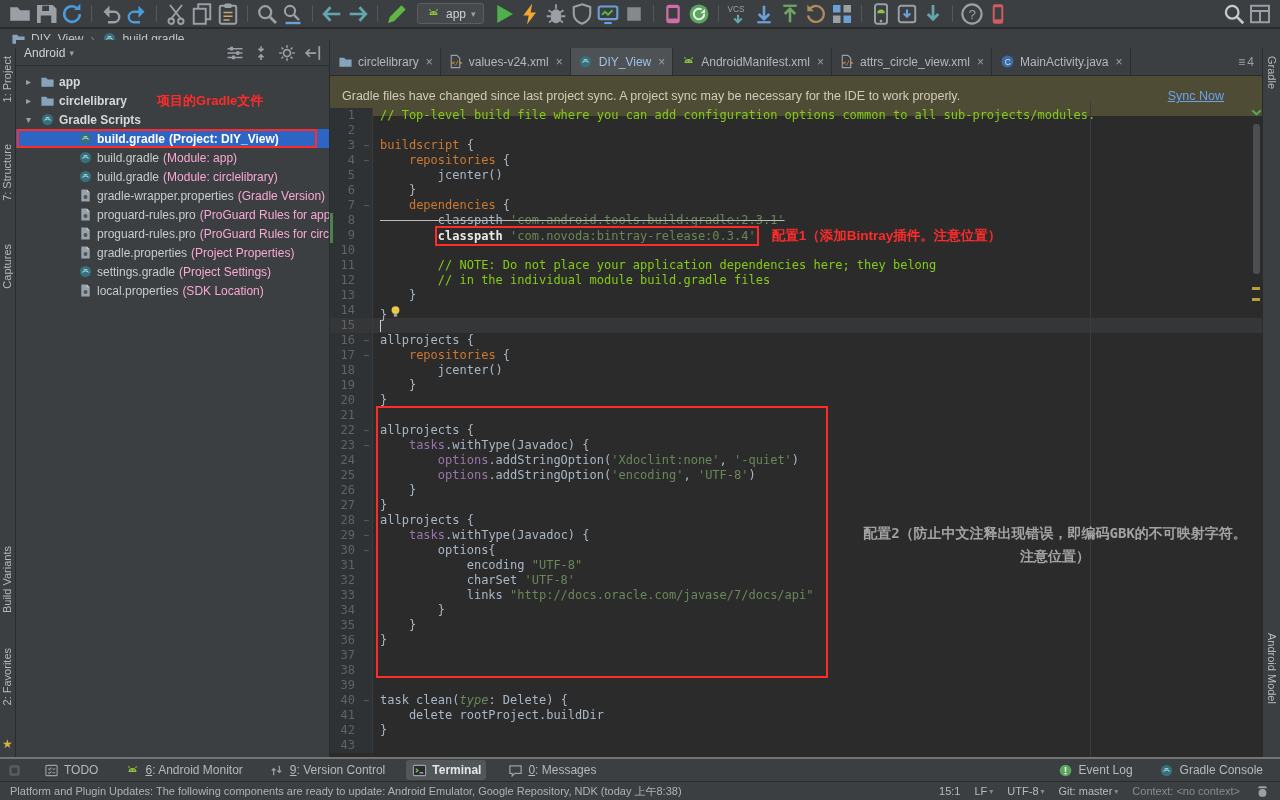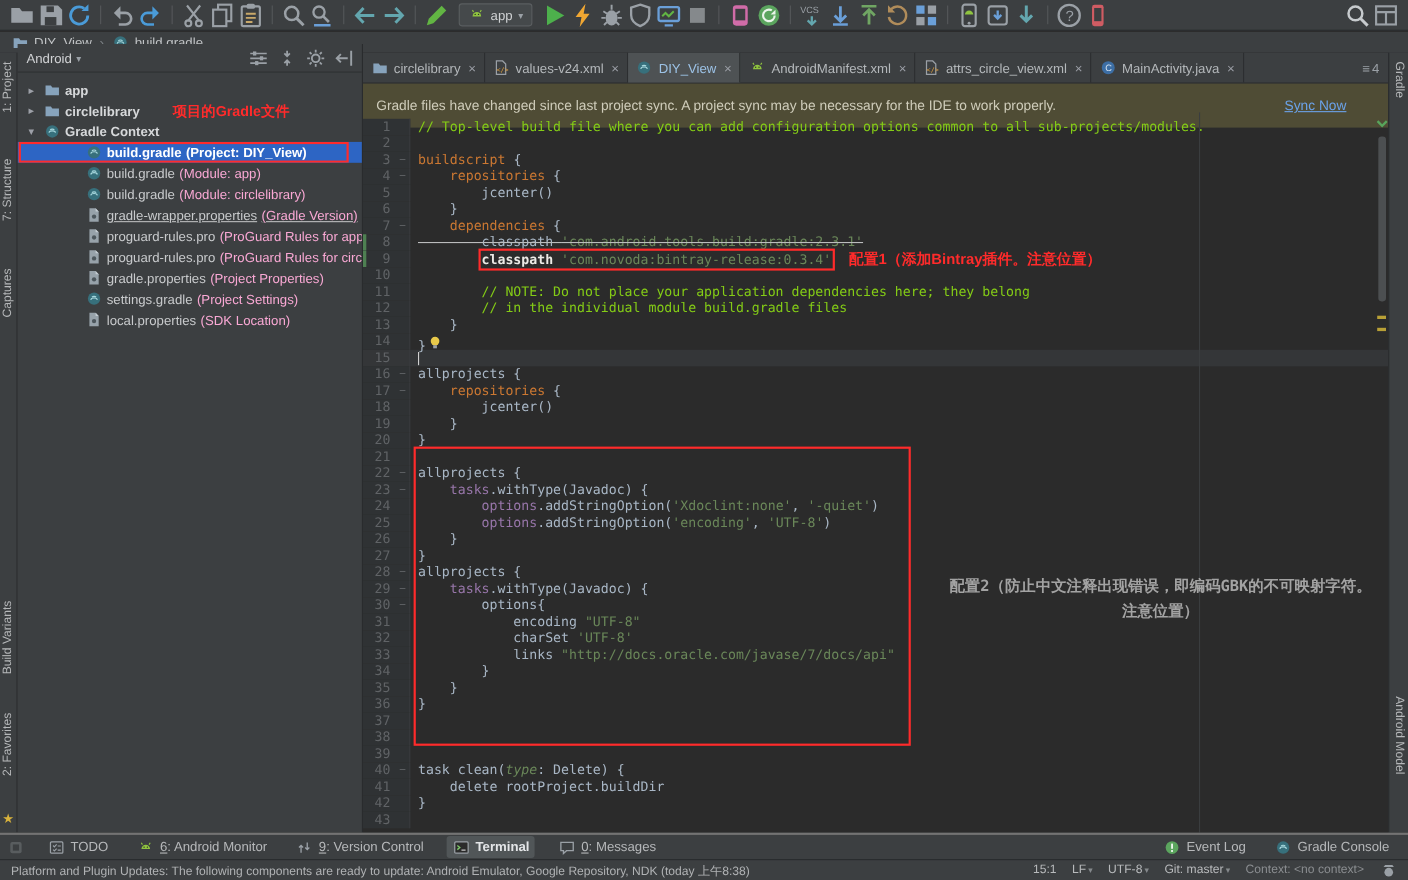--- a/index.html
+++ b/index.html
@@ -395,21 +395,21 @@
         <span class="redann">项目的Gradle文件</span>
       </div>
       <div class="trow" style="padding-left: 6px;">
         <span class="arrow">▾</span>
         <span class="icon">
           <svg viewBox="0 0 16 16">
             <circle cx="8" cy="8" r="6" fill="#37707c"></circle>
             <path d="M4.8 9.2c.6-2.4 5.8-2.4 6.4 0M6 6.5c.8-1 3.2-1 4 0" fill="none" stroke="#a8d8de" stroke-width="1.1"></path>
           </svg>
         </span>
-        <span class="tlbl b">Gradle Context</span>
+        <span class="tlbl b">Gradle Scripts</span>
       </div>
       <div class="trow sel" style="padding-left: 44px;">
         <span class="arrow"></span>
         <span class="icon">
           <svg viewBox="0 0 16 16">
             <circle cx="8" cy="8" r="6" fill="#37707c"></circle>
             <path d="M4.8 9.2c.6-2.4 5.8-2.4 6.4 0M6 6.5c.8-1 3.2-1 4 0" fill="none" stroke="#a8d8de" stroke-width="1.1"></path>
           </svg>
         </span>
         <span class="tlbl">build.gradle</span>
@@ -431,21 +431,21 @@
         <span class="arrow"></span>
         <span class="icon">
           <svg viewBox="0 0 16 16">
             <circle cx="8" cy="8" r="6" fill="#37707c"></circle>
             <path d="M4.8 9.2c.6-2.4 5.8-2.4 6.4 0M6 6.5c.8-1 3.2-1 4 0" fill="none" stroke="#a8d8de" stroke-width="1.1"></path>
           </svg>
         </span>
         <span class="tlbl">build.gradle</span>
         <span class="tsub"> (Module: circlelibrary)</span>
       </div>
-      <div class="trow" style="padding-left: 44px; text-decoration: underline;">
+      <div class="trow" style="padding-left: 44px;">
         <span class="arrow"></span>
         <span class="icon">
           <svg viewBox="0 0 16 16">
             <path d="M3.5 1.5h6l3 3v10h-9z" fill="#97a2aa"></path>
             <path d="M9.5 1.5v3h3z" fill="#c4ccd2"></path>
             <circle cx="8" cy="9.5" r="2.1" fill="#4c565c"></circle>
           </svg>
         </span>
         <span class="tlbl">gradle-wrapper.properties</span>
         <span class="tsub"> (Gradle Version)</span>

